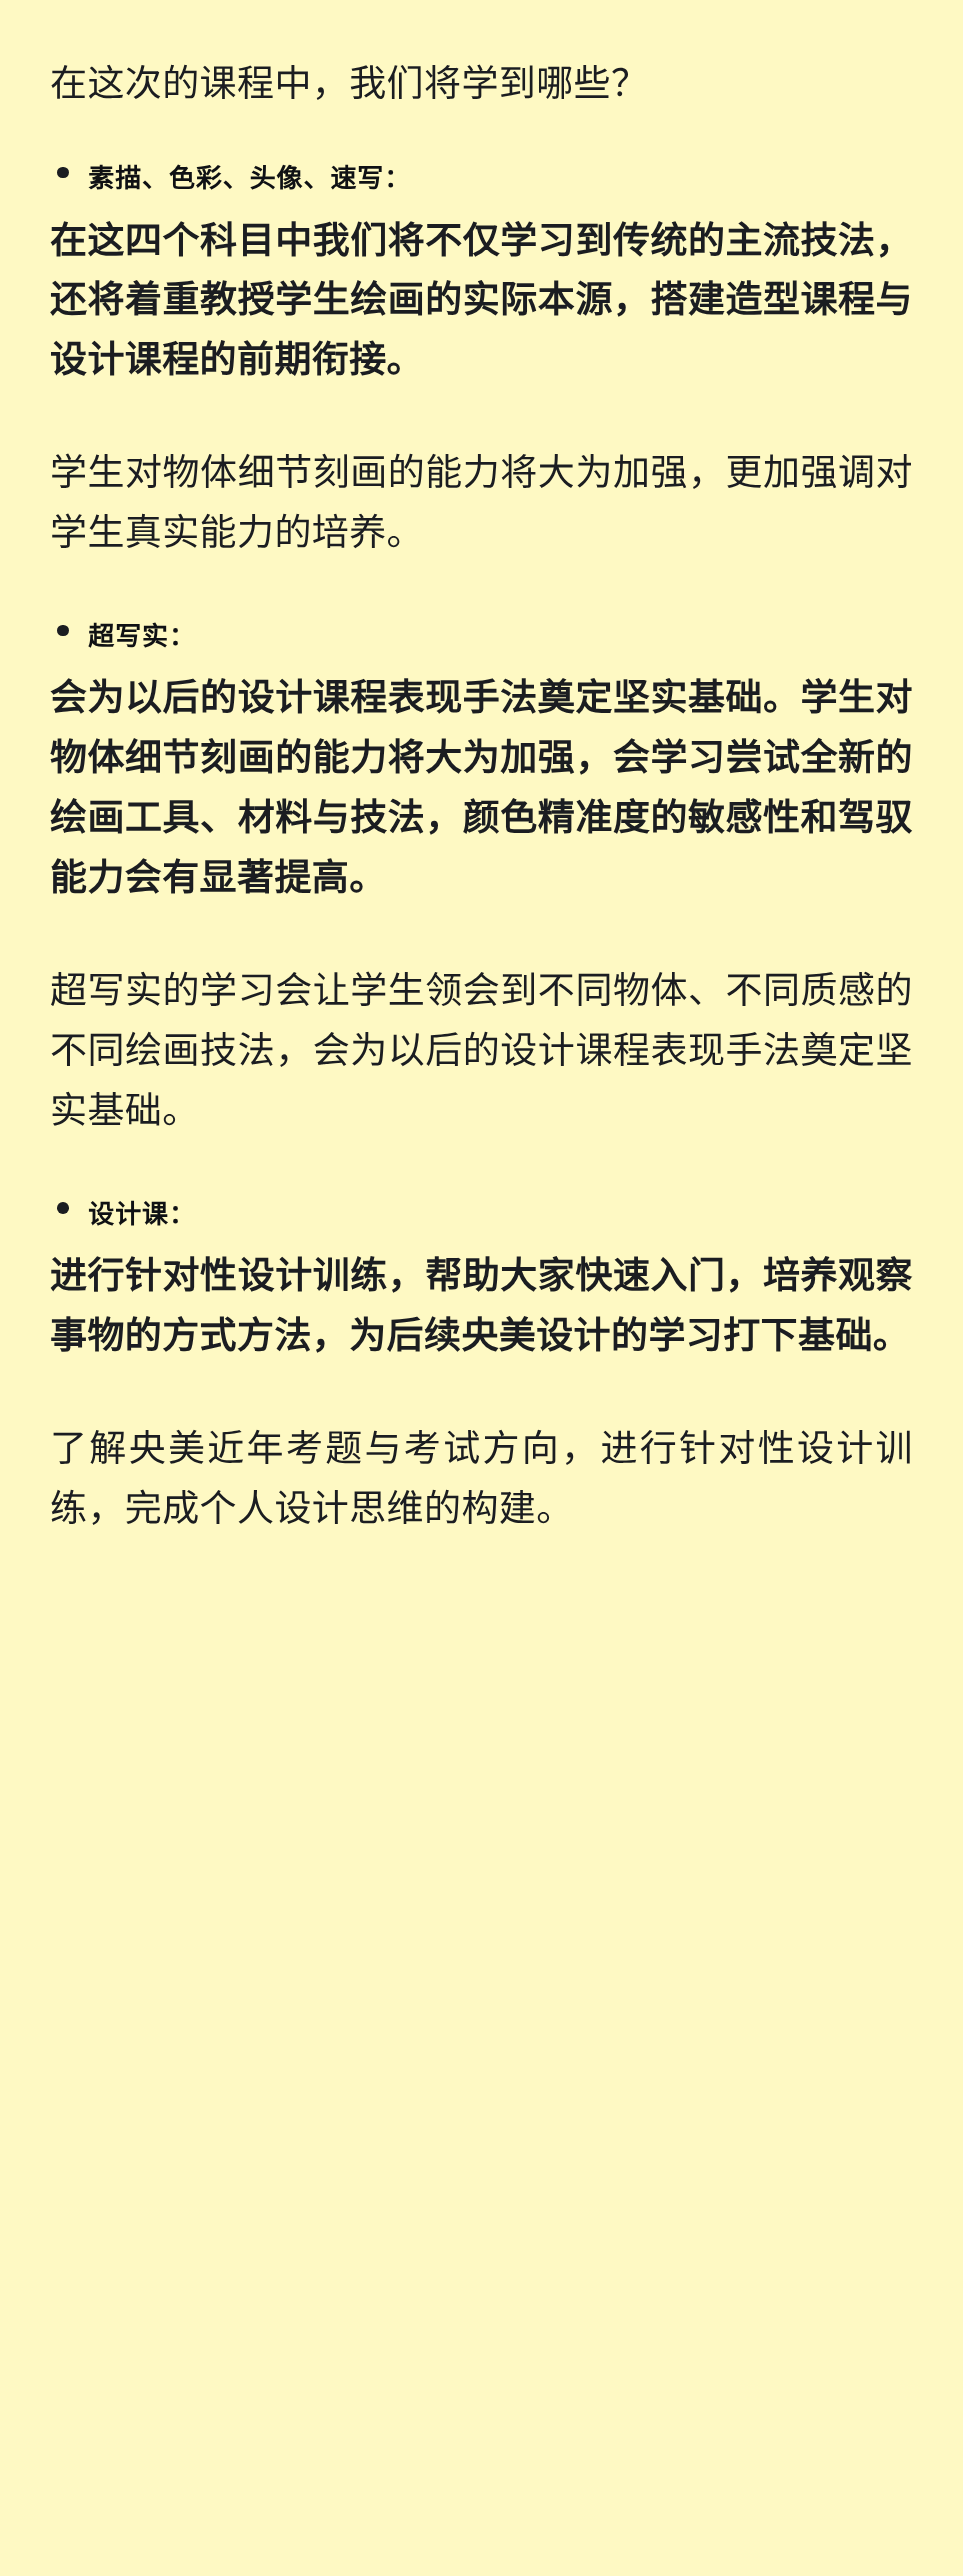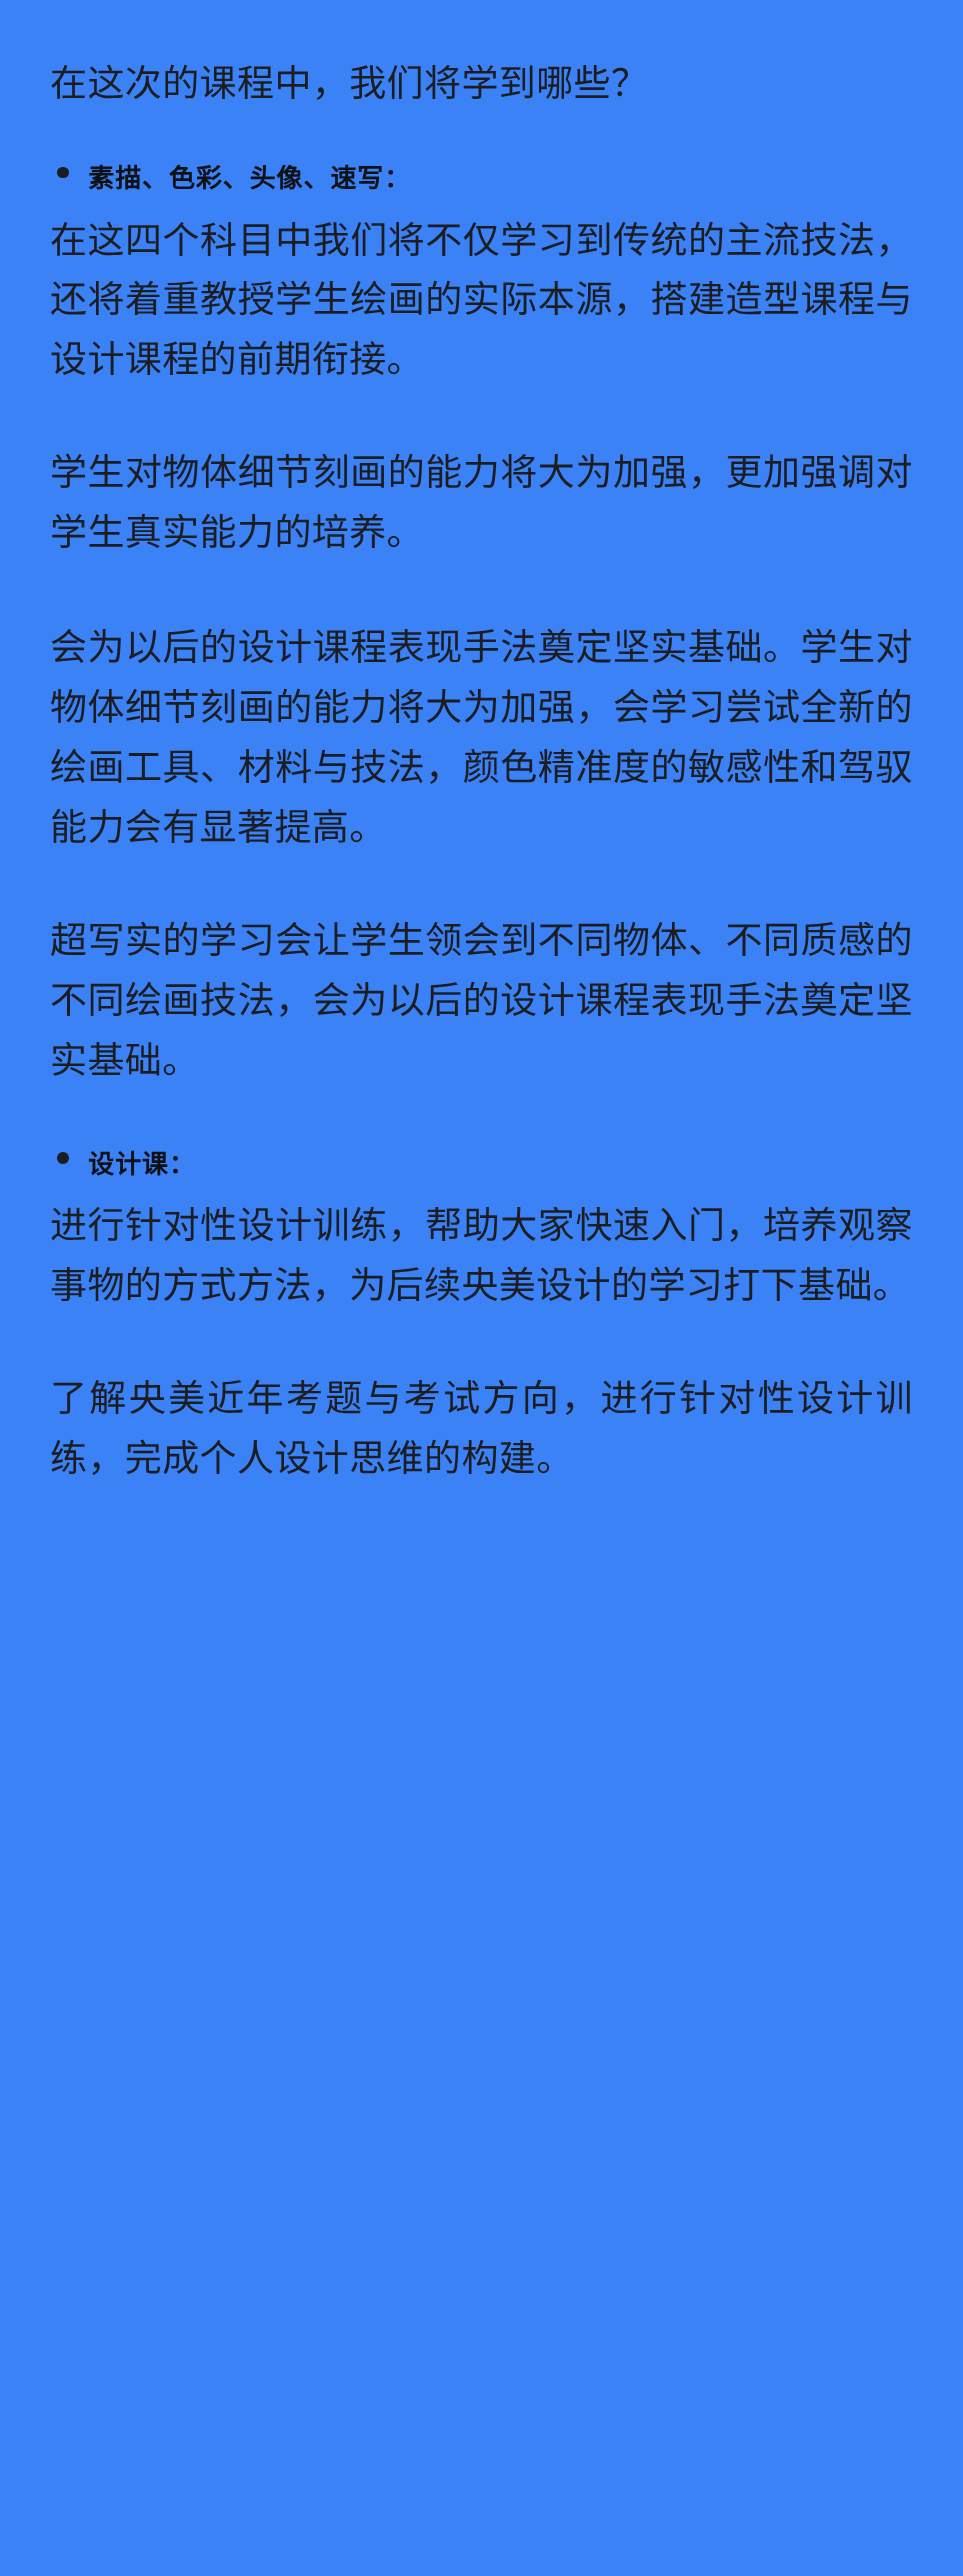--- a/index.html
+++ b/index.html
@@ -13,21 +13,21 @@
     min-height: 2576px;
     font-family: "Liberation Sans", "DejaVu Sans", sans-serif;
     color: #1b1d21;
     -webkit-font-smoothing: antialiased;
   }
   .page {
     box-sizing: border-box;
     width: 963px;
     min-height: 2576px;
     padding: 55px 50px 54px 50px;
-    background: #3b82f6;
+    background: #fef9c3;
   }
   .intro {
     font-size: 37px;
     line-height: 1.55;
     letter-spacing: 0.4px;
     margin: 0 0 48px 0;
     color: #1b1d21;
   }
   .section {
     margin: 0 0 32px 0;
@@ -63,20 +63,21 @@
     margin: 0 0 30px 0;
     color: #1b1d21;
     text-align: justify;
     text-justify: inter-ideograph;
   }
   .para:last-child {
     margin-bottom: 0;
   }
   .section .para:first-of-type {
     margin-top: 0;
+    font-weight: bold;
   }
   .gap-lg {
     height: 23px;
   }
 </style>
 </head>
 <body>
 
 <div class="page">
 
@@ -88,20 +89,24 @@
       <span class="section-title">素描、色彩、头像、速写：</span>
     </div>
     <p class="para">在这四个科目中我们将不仅学习到传统的主流技法，还将着重教授学生绘画的实际本源，搭建造型课程与设计课程的前期衔接。</p>
     <div class="gap-lg"></div>
     <p class="para">学生对物体细节刻画的能力将大为加强，更加强调对学生真实能力的培养。</p>
   </div>
 
   <div class="gap-lg"></div>
 
   <div class="section">
+    <div class="section-heading">
+      <span class="bullet-dot"></span>
+      <span class="section-title">超写实：</span>
+    </div>
     <p class="para">会为以后的设计课程表现手法奠定坚实基础。学生对物体细节刻画的能力将大为加强，会学习尝试全新的绘画工具、材料与技法，颜色精准度的敏感性和驾驭能力会有显著提高。</p>
     <div class="gap-lg"></div>
     <p class="para">超写实的学习会让学生领会到不同物体、不同质感的不同绘画技法，会为以后的设计课程表现手法奠定坚实基础。</p>
   </div>
 
   <div class="gap-lg"></div>
 
   <div class="section">
     <div class="section-heading">
       <span class="bullet-dot"></span>

